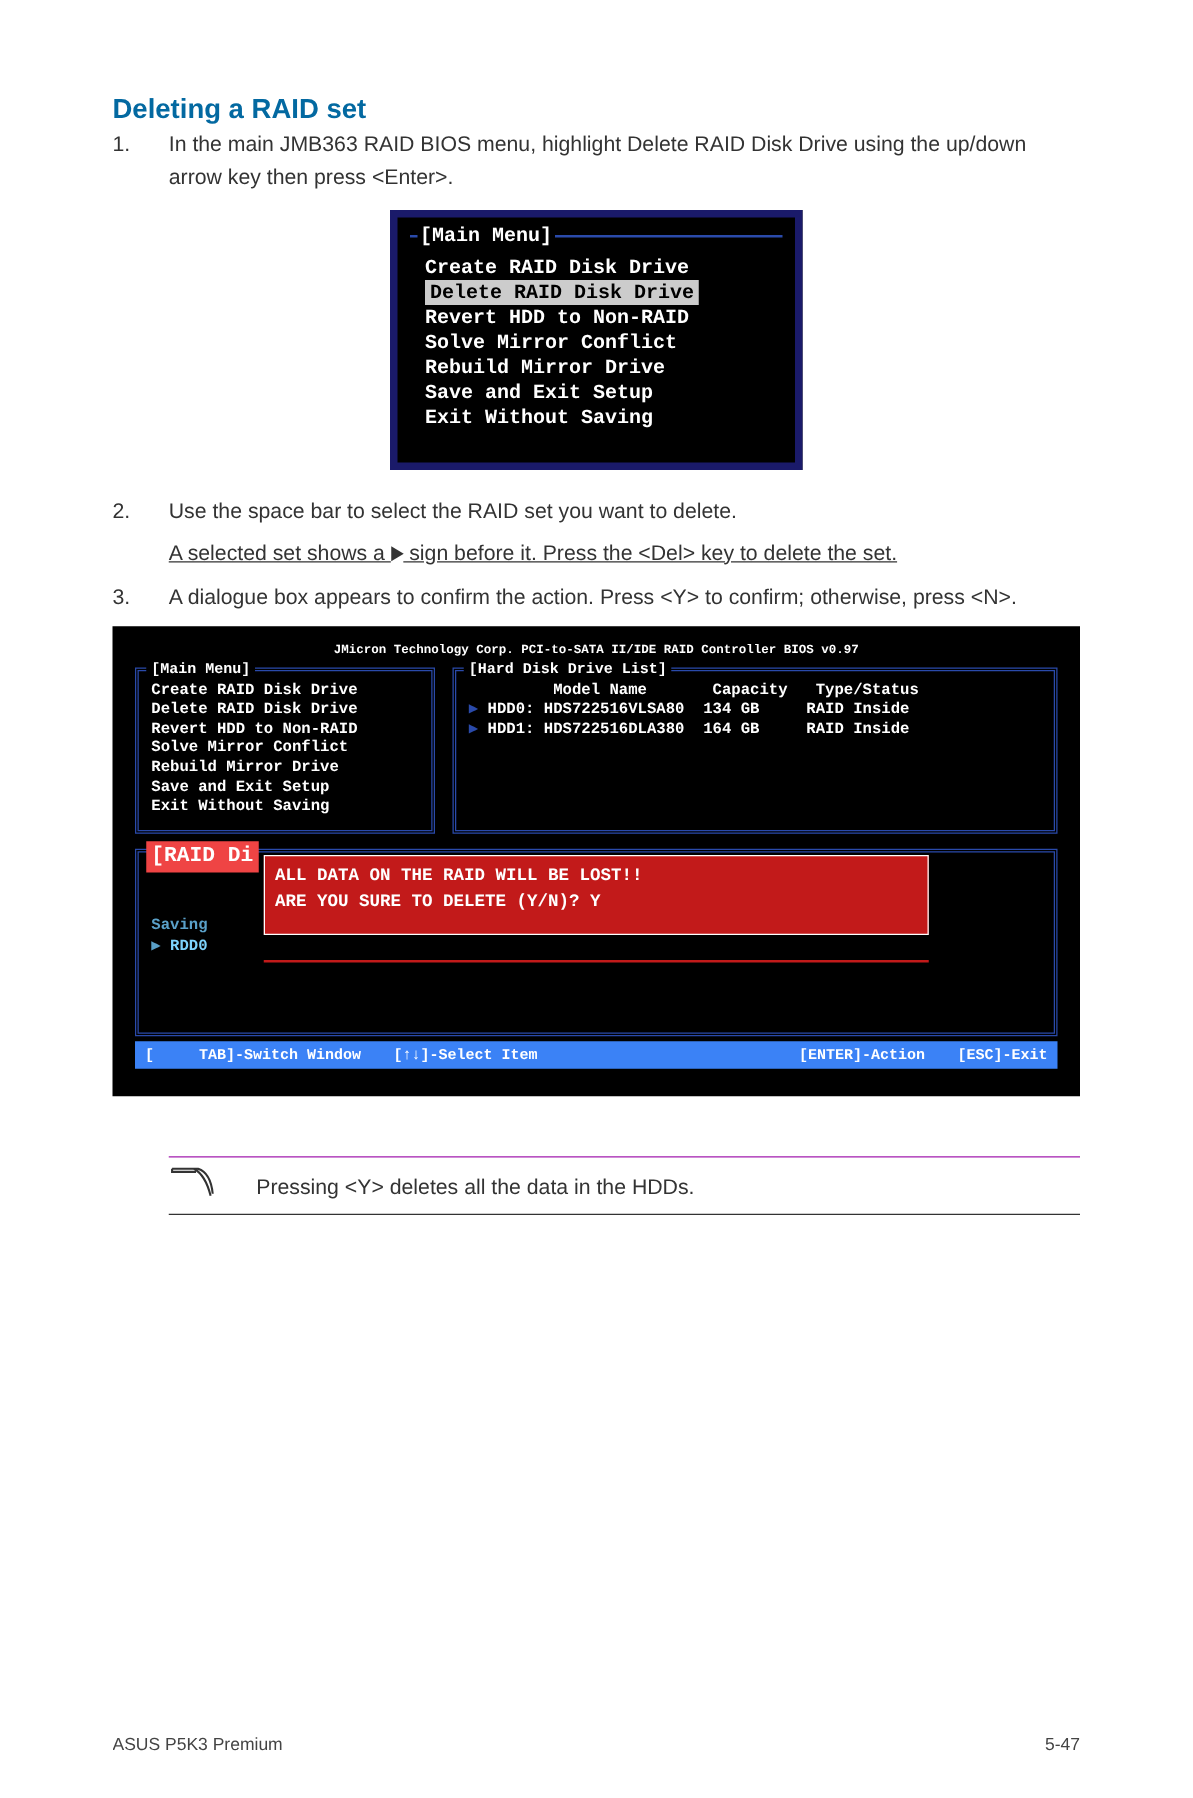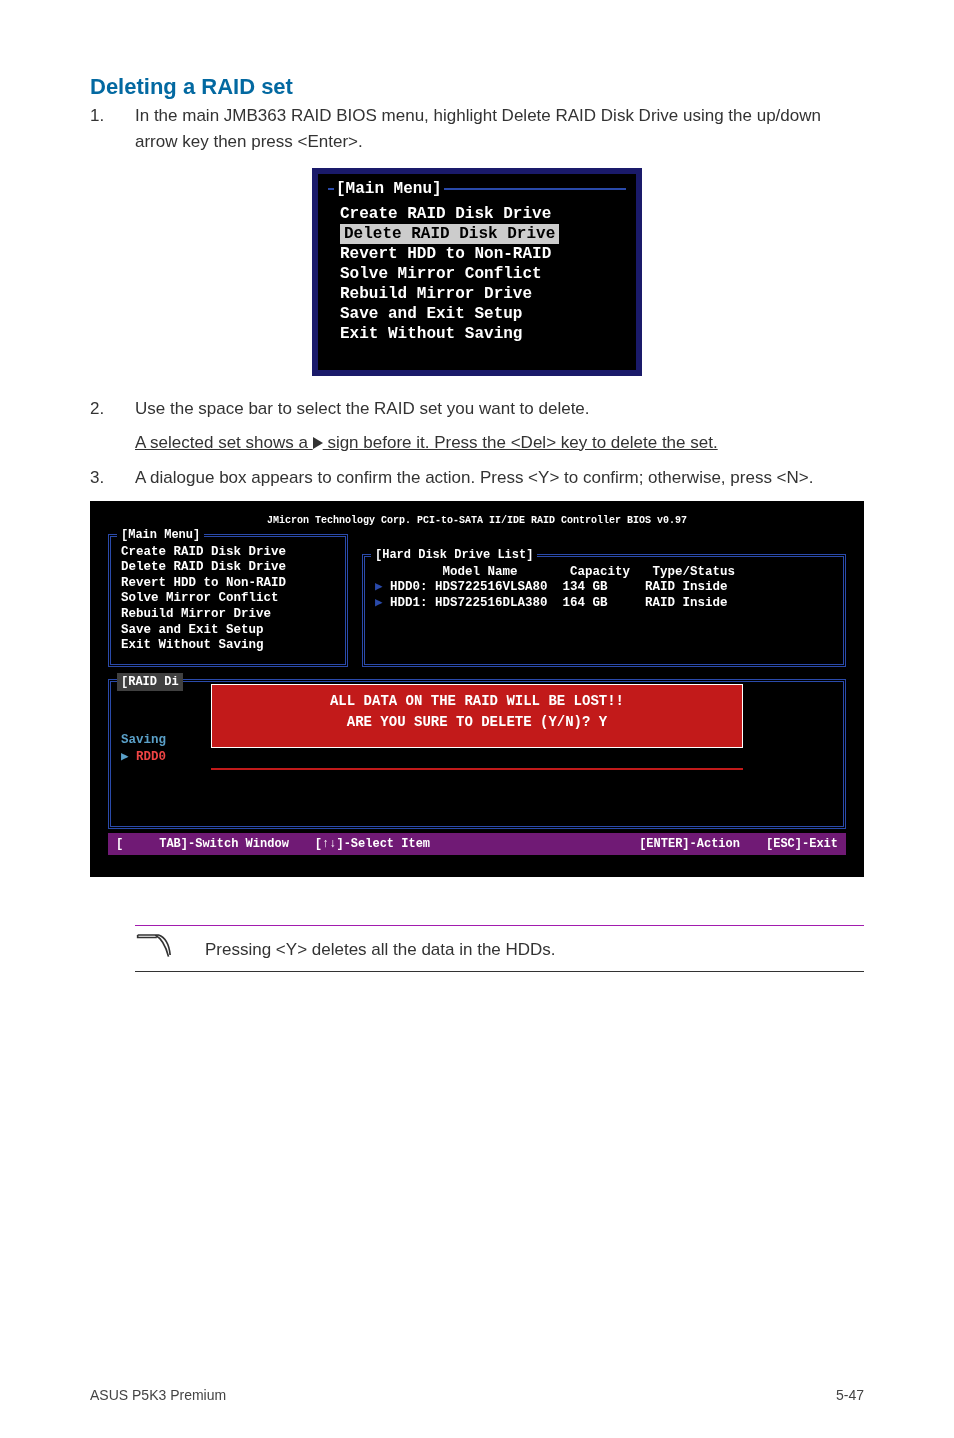--- a/index.html
+++ b/index.html
@@ -110,72 +110,70 @@
       padding: 0 4px;
       font-size: 12px;
     }
     .panel-left {
       width: 240px;
       line-height: 1.25;
     }
     .panel-right {
       flex: 1;
       line-height: 1.25;
-      margin-top: 20px;
     }
     .hdd-row { white-space: pre; }
     .cyanish { color: #ffffff; }
     .tri { color: #2a4aaa; }
 
     .raid-block {
       margin-top: 12px;
       border: 3px double #2a4aaa;
       position: relative;
       padding: 0;
       min-height: 150px;
     }
     .raid-block-label {
       position: absolute;
       top: -9px;
       left: 6px;
-      background: #404040;
+      background: #ef4444;
       padding: 0 4px;
-      font-size: 12px;
+      font-size: 17px;
     }
     .raid-inner-left {
       position: absolute;
       left: 10px;
       top: 50px;
       color: #5aa0c8;
       line-height: 1.4;
     }
     .raid-inner-left .tri2 { color: #5aa0c8; }
     .red-modal {
       position: absolute;
       top: 2px;
       left: 100px;
       right: 100px;
       background: #c21a1a;
       border: 1px solid #fff;
-      text-align: center;
       padding: 6px 8px 14px 8px;
       color: #fff;
       line-height: 1.5;
       font-size: 14px;
     }
     .red-modal-bottom-line {
       position: absolute;
       left: 100px;
       right: 100px;
       top: 86px;
       height: 2px;
       background: #c21a1a;
     }
     .bottom-bar {
-      background: #701a75;
+      background: #3b82f6;
       margin-top: 4px;
       padding: 2px 8px;
       display: flex;
       gap: 26px;
       font-size: 12px;
       color: #fff;
     }
     .bottom-bar span { white-space: pre; }
 
     .note-row {
@@ -272,21 +270,21 @@
       <div class="hdd-row cyanish">         Model Name       Capacity   Type/Status</div>
       <div class="hdd-row"><span class="tri">▶ </span><span>HDD0: HDS722516VLSA80  134 GB     RAID Inside</span></div>
       <div class="hdd-row"><span class="tri">▶ </span><span>HDD1: HDS722516DLA380  164 GB     RAID Inside</span></div>
     </div>
   </div>
 
   <div class="raid-block">
     <span class="raid-block-label">[RAID Di</span>
     <div class="raid-inner-left">
       <div>Saving</div>
-      <div><span class="tri2">▶ </span><span style="color:#ef4444;">RDD0</span></div>
+      <div><span class="tri2">▶ </span><span style="color:#7dd3fc;">RDD0</span></div>
     </div>
     <div class="red-modal">
       <div>ALL DATA ON THE RAID WILL BE LOST!!</div>
       <div>ARE YOU SURE TO DELETE (Y/N)? Y</div>
     </div>
     <div class="red-modal-bottom-line"></div>
   </div>
 
   <div class="bottom-bar">
     <span>[     TAB]-Switch Window</span>

